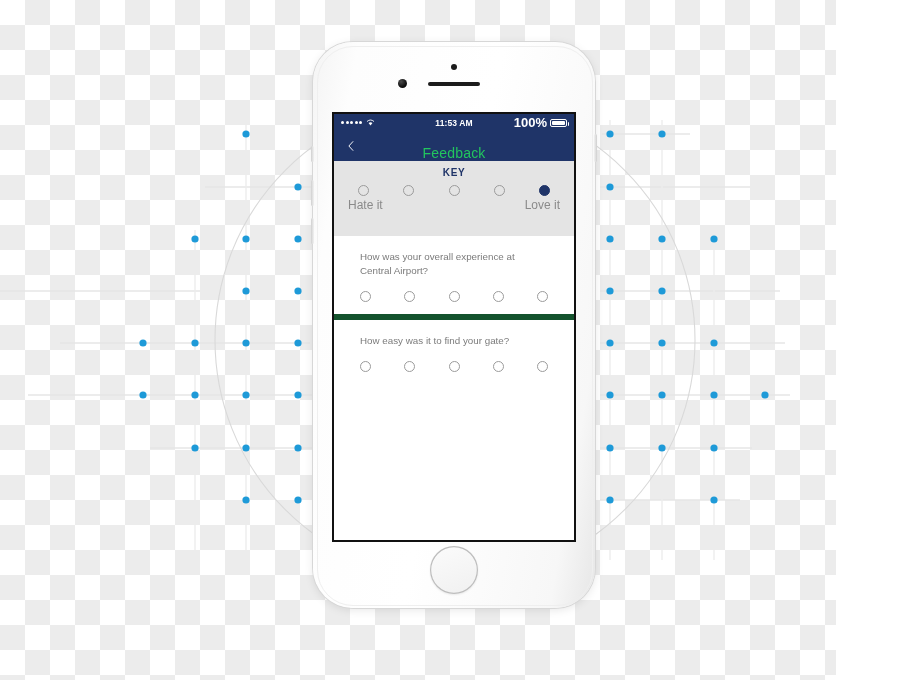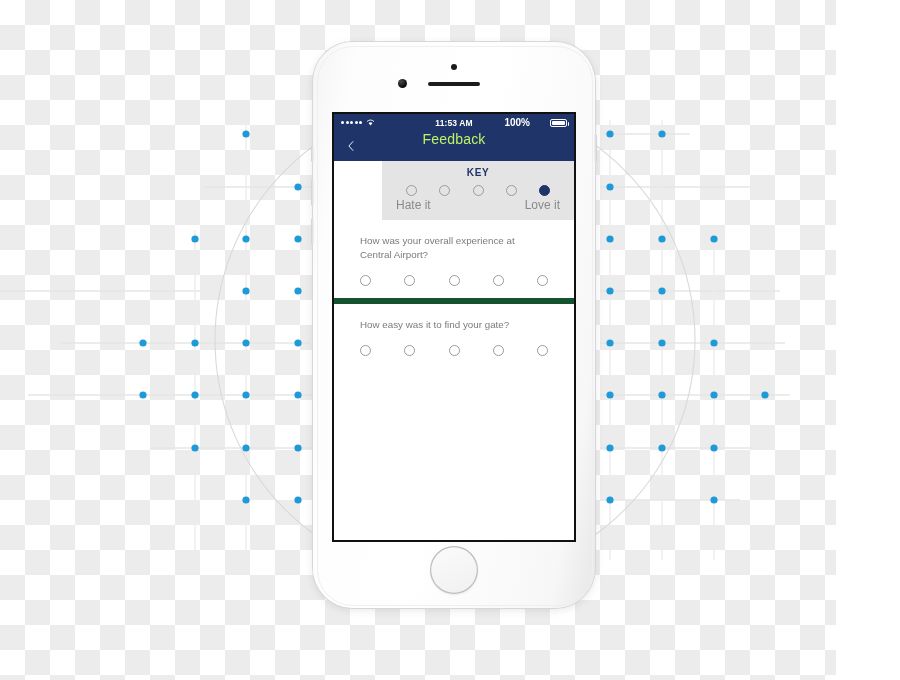--- a/index.html
+++ b/index.html
@@ -83,35 +83,35 @@
   
   .statusbar {
     height:17px; background:#1f3468; color:#fff;
     display:flex; align-items:center; padding:0 7px;
     font-size:8px; font-weight:bold; position:relative;
   }
   .sig-dots { display:flex; gap:1.5px; align-items:center; }
   .sig-dots i { width:3px; height:3px; border-radius:50%; background:#fff; display:block; }
   .wifi { margin-left:4px; display:block; }
   .sb-time { position:absolute; left:0; right:0; text-align:center; font-size:8.5px; letter-spacing:.1px; }
-  .sb-right { margin-left:auto; display:flex; align-items:center; gap:20px; font-size:10px; }
+  .sb-right { margin-left:auto; display:flex; align-items:center; gap:3px; font-size:13px; }
   .battery {
     width:17px; height:8px; border:1px solid #fff; border-radius:2px;
     position:relative; box-sizing:border-box; padding:1px;
   }
   .battery::after {
     content:""; position:absolute; right:-3px; top:2px;
     width:1.5px; height:4px; background:#fff; border-radius:0 1px 1px 0;
   }
   .battery i { display:block; width:100%; height:100%; background:#fff; border-radius:1px; }
 
   
   .navbar {
-    height:30px; background:#1f3468; color:#bef264;
-    display:flex; align-items:flex-start; position:relative;
+    height:30px; background:#1f3468; color:#22c55e;
+    display:flex; align-items:flex-end; position:relative;
   }
   .back-chevron {
     position:absolute; left:12px; top:50%; transform:translateY(-50%);
     width:10px; height:10px; cursor:pointer;
   }
   .nav-title {
     width:100%; text-align:center; font-size:14px; font-weight:normal;
     letter-spacing:.2px;
   }
 
@@ -130,21 +130,21 @@
   .hero::after{
     content:""; position:absolute; left:-20px; bottom:0px; width:150px; height:26px;
     background: radial-gradient(ellipse at 40% 90%, rgba(255,255,255,.55) 0%, rgba(255,255,255,0) 70%);
   }
   .hero-line {
     position:relative; z-index:2;
     font-size:9.5px; color:#2d3d6b; line-height:14px; white-space:nowrap;
   }
 
   
-  .keyblock { background:#e4e4e4; padding:6px 0 8px;margin-left:48px; }
+  .keyblock { background:#e4e4e4; padding:6px 0 24px; }
   .key-label {
     text-align:center; font-size:10px; font-weight:bold;
     color:#1f3468; letter-spacing:.6px; margin-bottom:7px;
   }
   .radio-row {
     display:flex; justify-content:space-between;
     padding:0 24px;
   }
   .radio {
     width:11px; height:11px; border-radius:50%;

